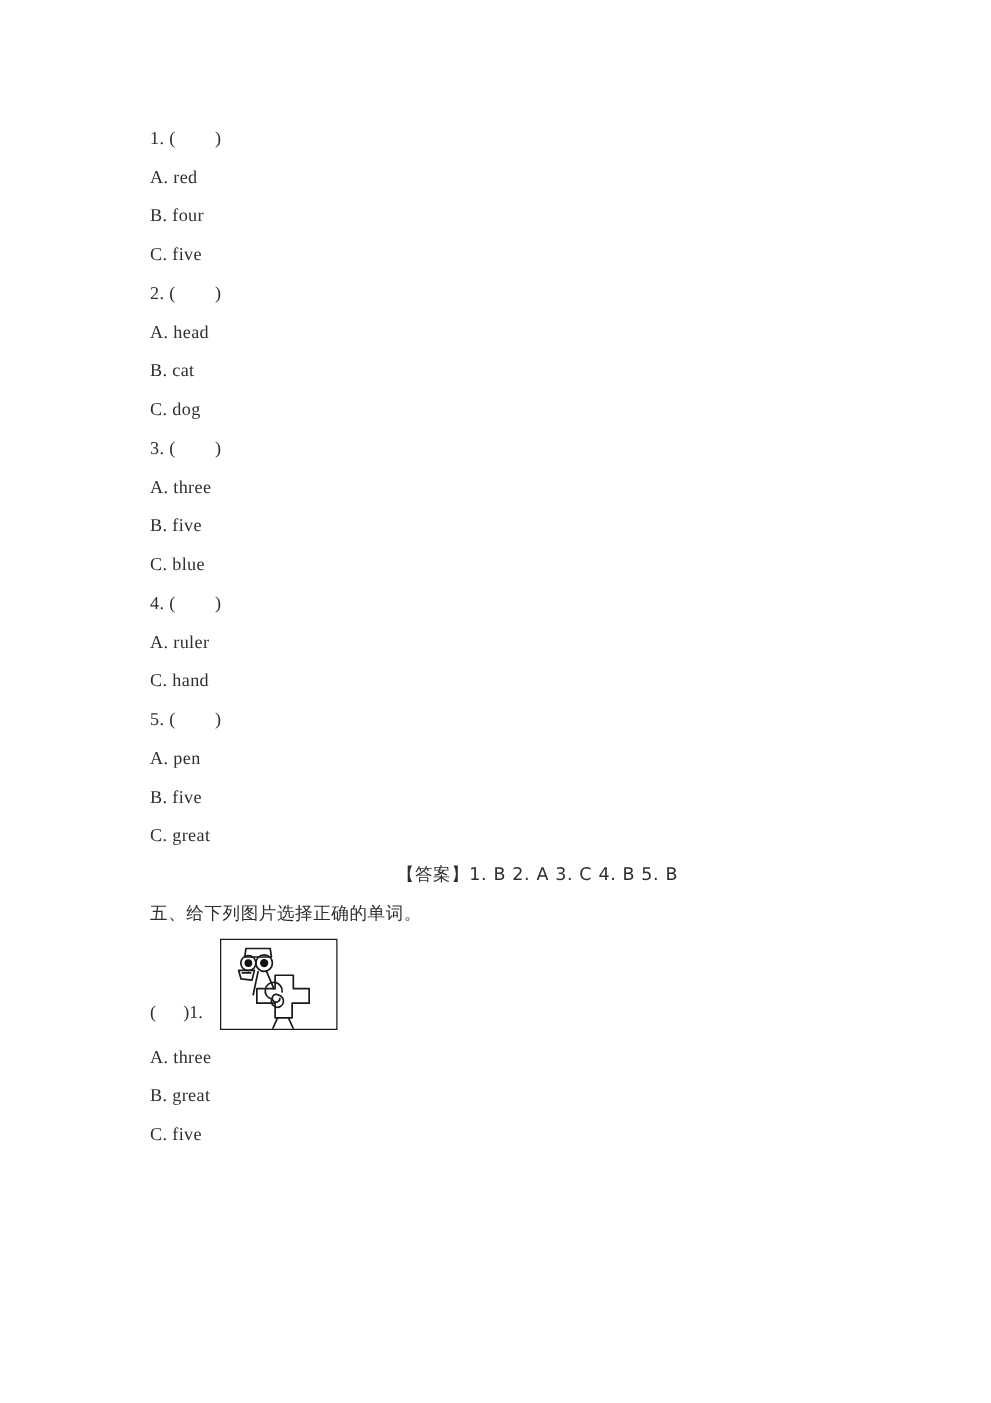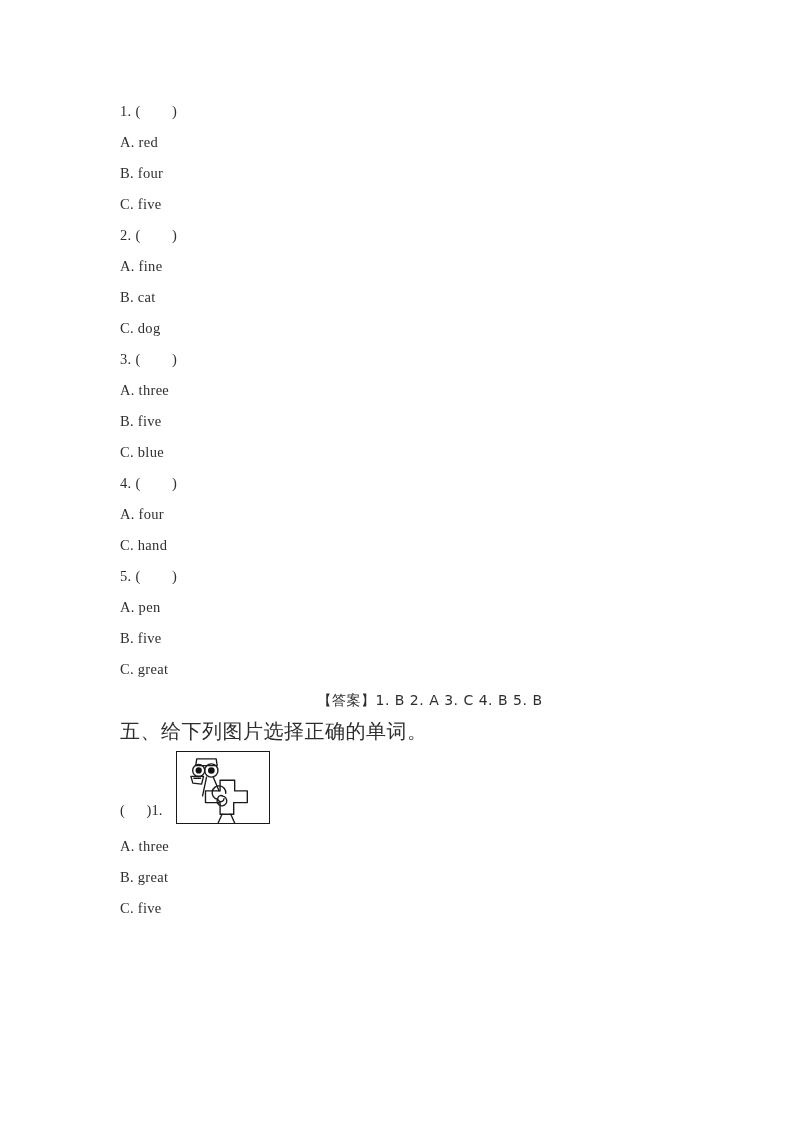--- a/index.html
+++ b/index.html
@@ -38,21 +38,21 @@
     height: 31px;
     line-height: 31px;
     font-size: 14.5px;
     letter-spacing: 0.3px;
     white-space: pre;
     color: #2e2e2e;
   }
 
   .line.cjk {
     font-family: "DejaVu Sans", "Liberation Sans", sans-serif;
-    font-size: 20px;
+    font-size: 14px;
     letter-spacing: 0.5px;
   }
 
   .line.answer {
     font-size: 14px;
     text-align: center;
   }
 
   
   .picture-block {
@@ -90,31 +90,31 @@
 
 <div class="page">
   <div class="content">
 
     <div class="line">1. (        )</div>
     <div class="line">A. red</div>
     <div class="line">B. four</div>
     <div class="line">C. five</div>
 
     <div class="line">2. (        )</div>
-    <div class="line">A. fine</div>
+    <div class="line">A. head</div>
     <div class="line">B. cat</div>
     <div class="line">C. dog</div>
 
     <div class="line">3. (        )</div>
     <div class="line">A. three</div>
     <div class="line">B. five</div>
     <div class="line">C. blue</div>
 
     <div class="line">4. (        )</div>
-    <div class="line">A. four</div>
+    <div class="line">A. ruler</div>
     <div class="line">C. hand</div>
 
     <div class="line">5. (        )</div>
     <div class="line">A. pen</div>
     <div class="line">B. five</div>
     <div class="line">C. great</div>
 
     <div class="line answer cjk">【答案】1. B 2. A 3. C 4. B 5. B</div>
 
     <div class="line cjk">五、给下列图片选择正确的单词。</div>

